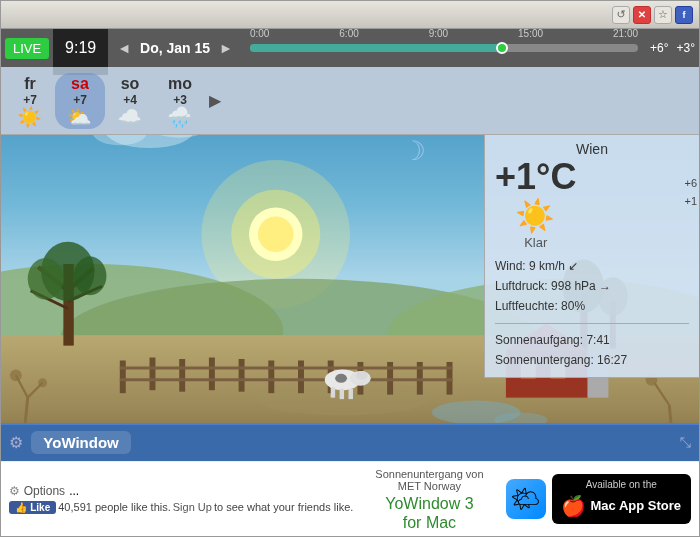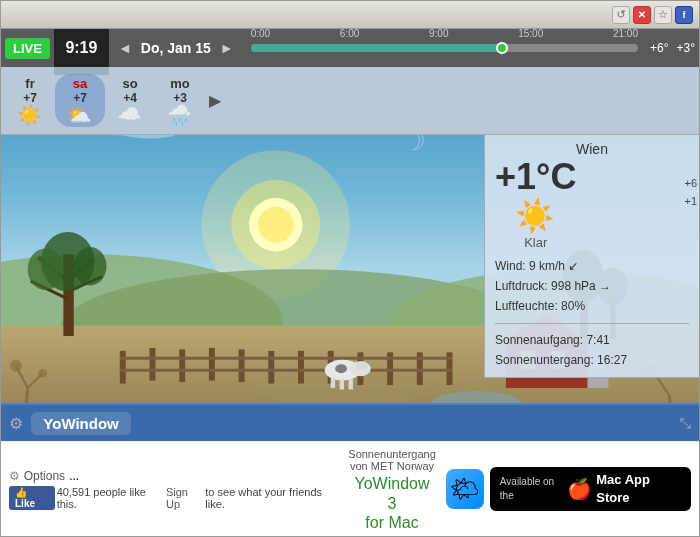--- a/index.html
+++ b/index.html
@@ -49,31 +49,31 @@
       align-items: center;
       background: #5a5a5a;
       height: 38px;
       padding: 0 4px;
       gap: 4px;
     }
 
     .live-badge {
       background: #2ecc40;
       color: white;
-      font-weight: bold;
+      font-weight: normal;
       font-size: 13px;
       padding: 3px 8px;
       border-radius: 3px;
     }
 
     .time-display {
       background: #222;
       color: white;
       font-size: 16px;
-      font-weight: bold;
+      font-weight: normal;
       padding: 18px 8px;
       border-radius: 1px;
       min-width: 55px;
       text-align: center;
     }
 
     .nav-arrow {
       color: #ccc;
       font-size: 14px;
       cursor: pointer;
@@ -147,21 +147,21 @@
       align-items: center;
       width: 50px;
       padding: 2px;
     }
     .day-item.active {
       background: rgba(100,140,200,0.5);
       border-radius: 16px;
     }
 
     .day-name {
-      font-size: 13px;
+      font-size: 16px;
       font-weight: bold;
       color: #333;
     }
     .day-name.saturday { color: #cc0000; }
 
     .day-temp {
       font-size: 12px;
       font-weight: bold;
       color: #333;
     }
@@ -346,21 +346,21 @@
       border-radius: 3px;
       font-weight: bold;
     }
 
     .app-store-badge {
       background: black;
       color: white;
       border-radius: 6px;
       padding: 4px 10px;
       display: flex;
-      flex-direction: row;
+      flex-direction: column;
       align-items: center;
       font-size: 9px;
       line-height: 1.4;
       min-width: 130px;
     }
 
     .app-store-row {
       display: flex;
       align-items: center;
       gap: 6px;

